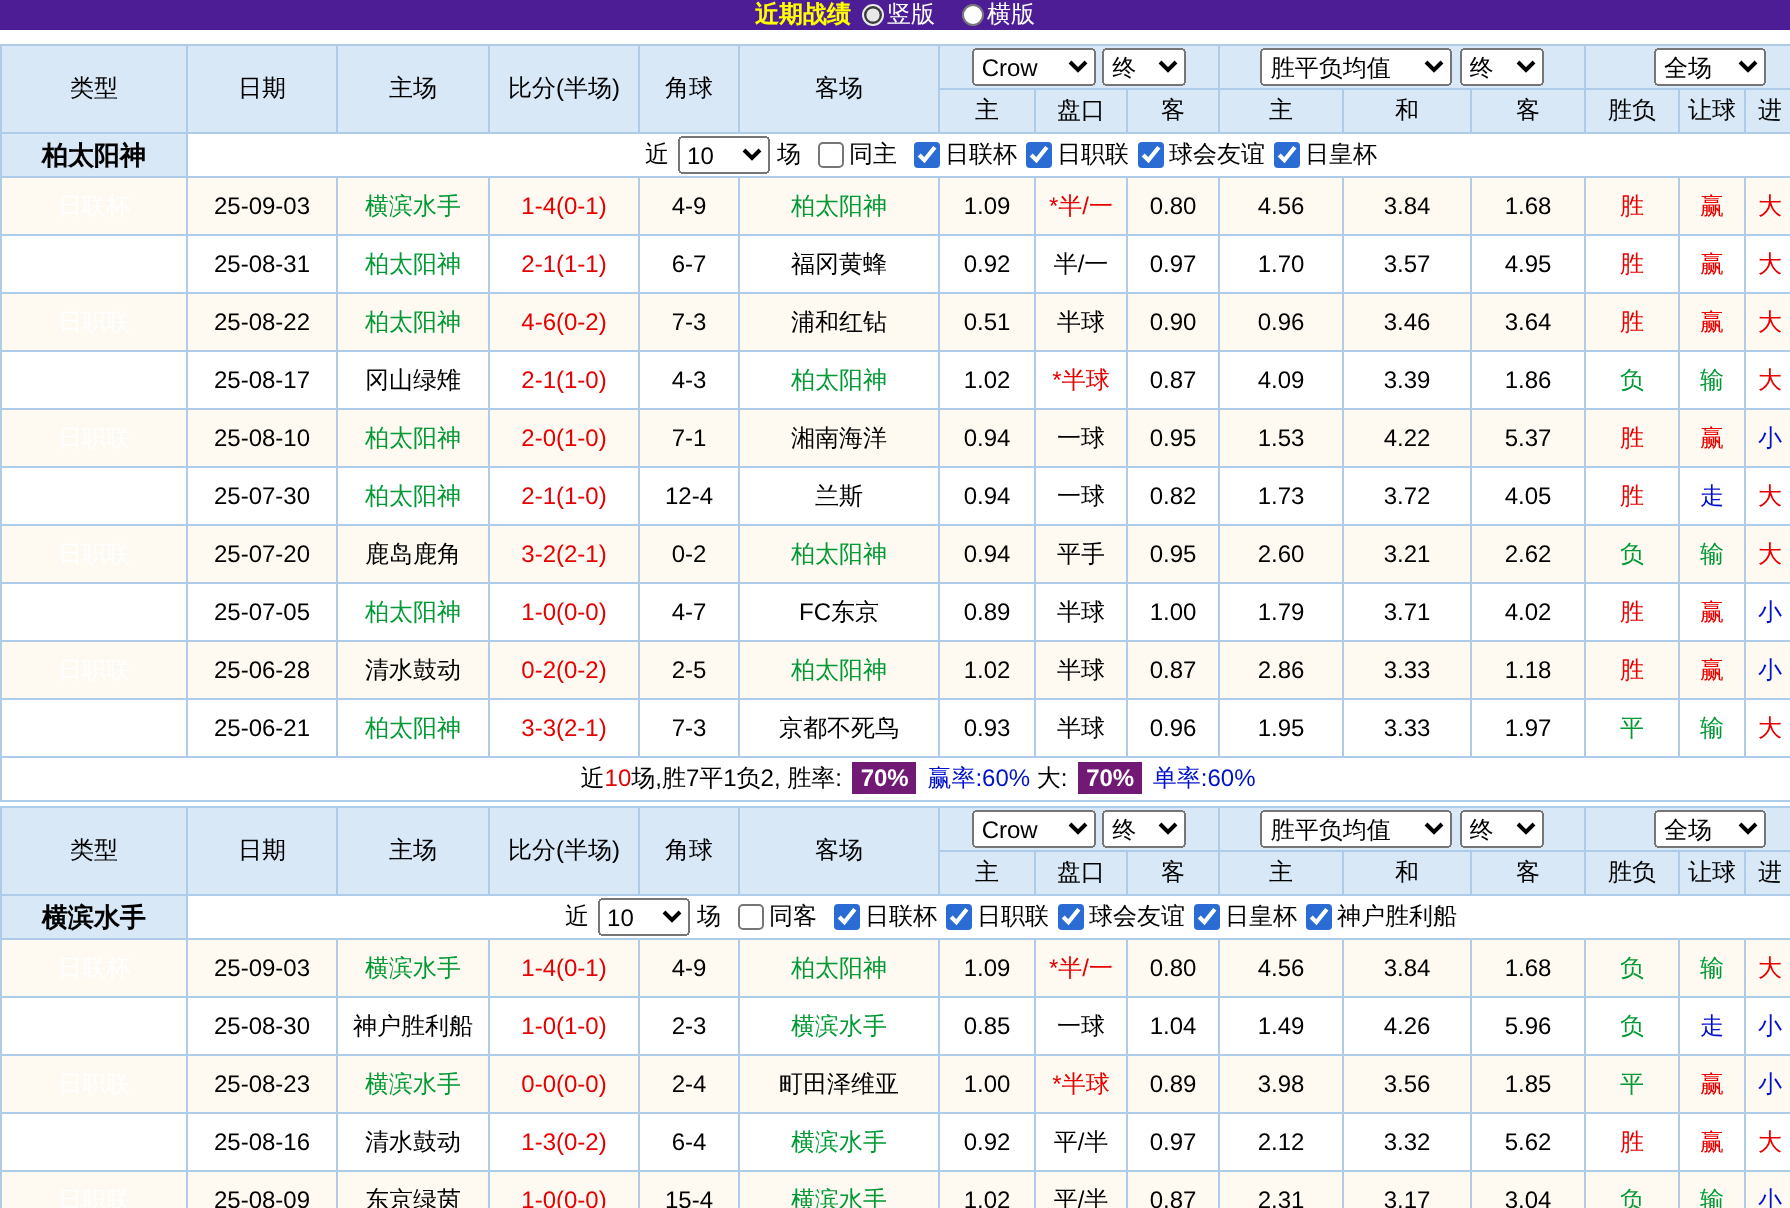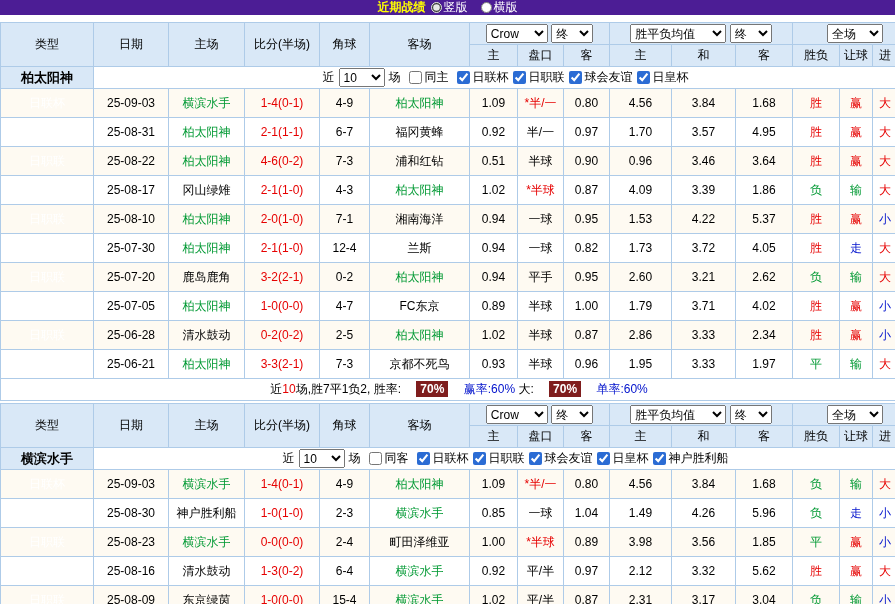--- a/index.html
+++ b/index.html
@@ -43,21 +43,21 @@
   tbody[data-rows] td.type-lg { background:#38a038; color:#fff; }
   tbody[data-rows] td.type-fr { background:#2ea9bb; color:#fff; }
   tbody[data-rows] td:last-child,
   thead tr.sub td:last-child { text-align:left; padding-left:6px; }
 
   .g { color:#009933; }
   .r { color:#e60000; }
   .b { color:#0011cc; }
 
   tr.summary td { height:22px; background:#fff; text-align:center; }
-  .badge { display:inline-block; background:#7f1d1d; color:#fff; font-weight:bold; padding:1px 4px; margin:0 12px; }
+  .badge { display:inline-block; background:#701a75; color:#fff; font-weight:bold; padding:1px 4px; margin:0 2px; }
 
   #table2 { margin-top:2px; }
 </style>
 </head>
 <body>
 
 <div id="page">
 
   <div class="topbar">
     <span class="tb-title">近期战绩</span>
@@ -294,21 +294,21 @@
           <td>25-06-28</td>
           <td>清水鼓动</td>
           <td class="r">0-2(0-2)</td>
           <td>2-5</td>
           <td class="g">柏太阳神</td>
           <td>1.02</td>
           <td>半球</td>
           <td>0.87</td>
           <td>2.86</td>
           <td>3.33</td>
-          <td>2.34</td>
+          <td>1.18</td>
           <td class="r">胜</td>
           <td class="r">赢</td>
           <td class="b">小</td>
         </tr>
         <tr>
           <td class="type-lg">日职联</td>
           <td>25-06-21</td>
           <td class="g">柏太阳神</td>
           <td class="r">3-3(2-1)</td>
           <td>7-3</td>

